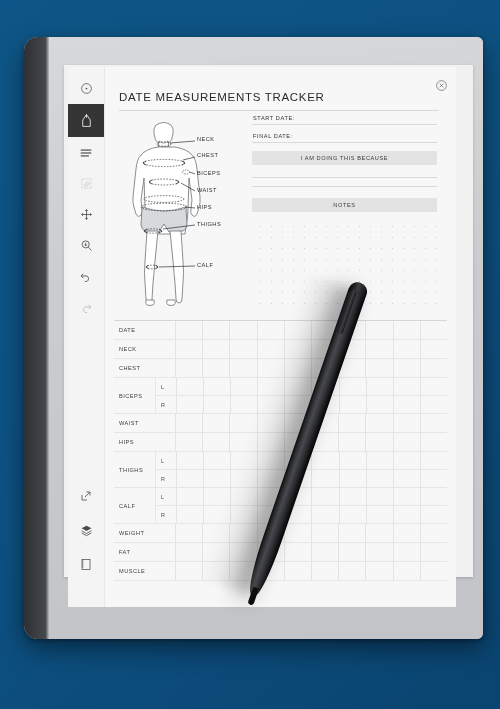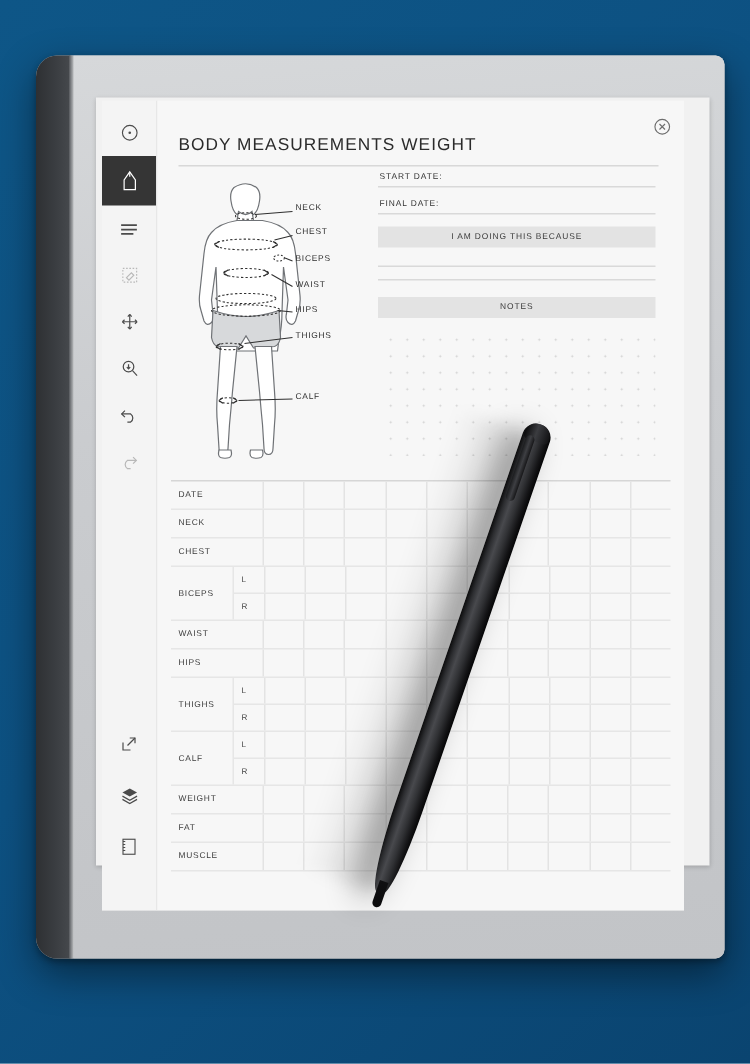--- a/index.html
+++ b/index.html
@@ -279,21 +279,21 @@
 
   <div id="page">
 
     <div id="close-btn">
       <svg width="13" height="13" viewBox="0 0 24 24" fill="none" stroke="currentColor" stroke-width="1.4">
         <circle cx="12" cy="12" r="9"></circle>
           <path d="M8.6 8.6 L15.4 15.4 M15.4 8.6 L8.6 15.4"></path>
       </svg>
     </div>
 
-    <div id="doc-title">BODY MEASUREMENTS WEIGHT</div>
+    <div id="doc-title">DATE MEASUREMENTS TRACKER</div>
     <div id="title-rule"></div>
 
     <div id="figure">
       <svg id="fig-lines" viewBox="0 0 200 190" fill="none">
 
         <g stroke="#6f7276" stroke-width="0.8" fill="#ffffff">
 
           <path d="M33 6 q8 -5 15 0 q3 3 2 9 q-1 7 -4 9 q-4 3 -11 0 q-3 -2 -4 -9 q-1 -6 2 -9 Z"></path>
 
           <path d="M36 22 q5 4 9 0 l1 6 h-11 Z"></path>

